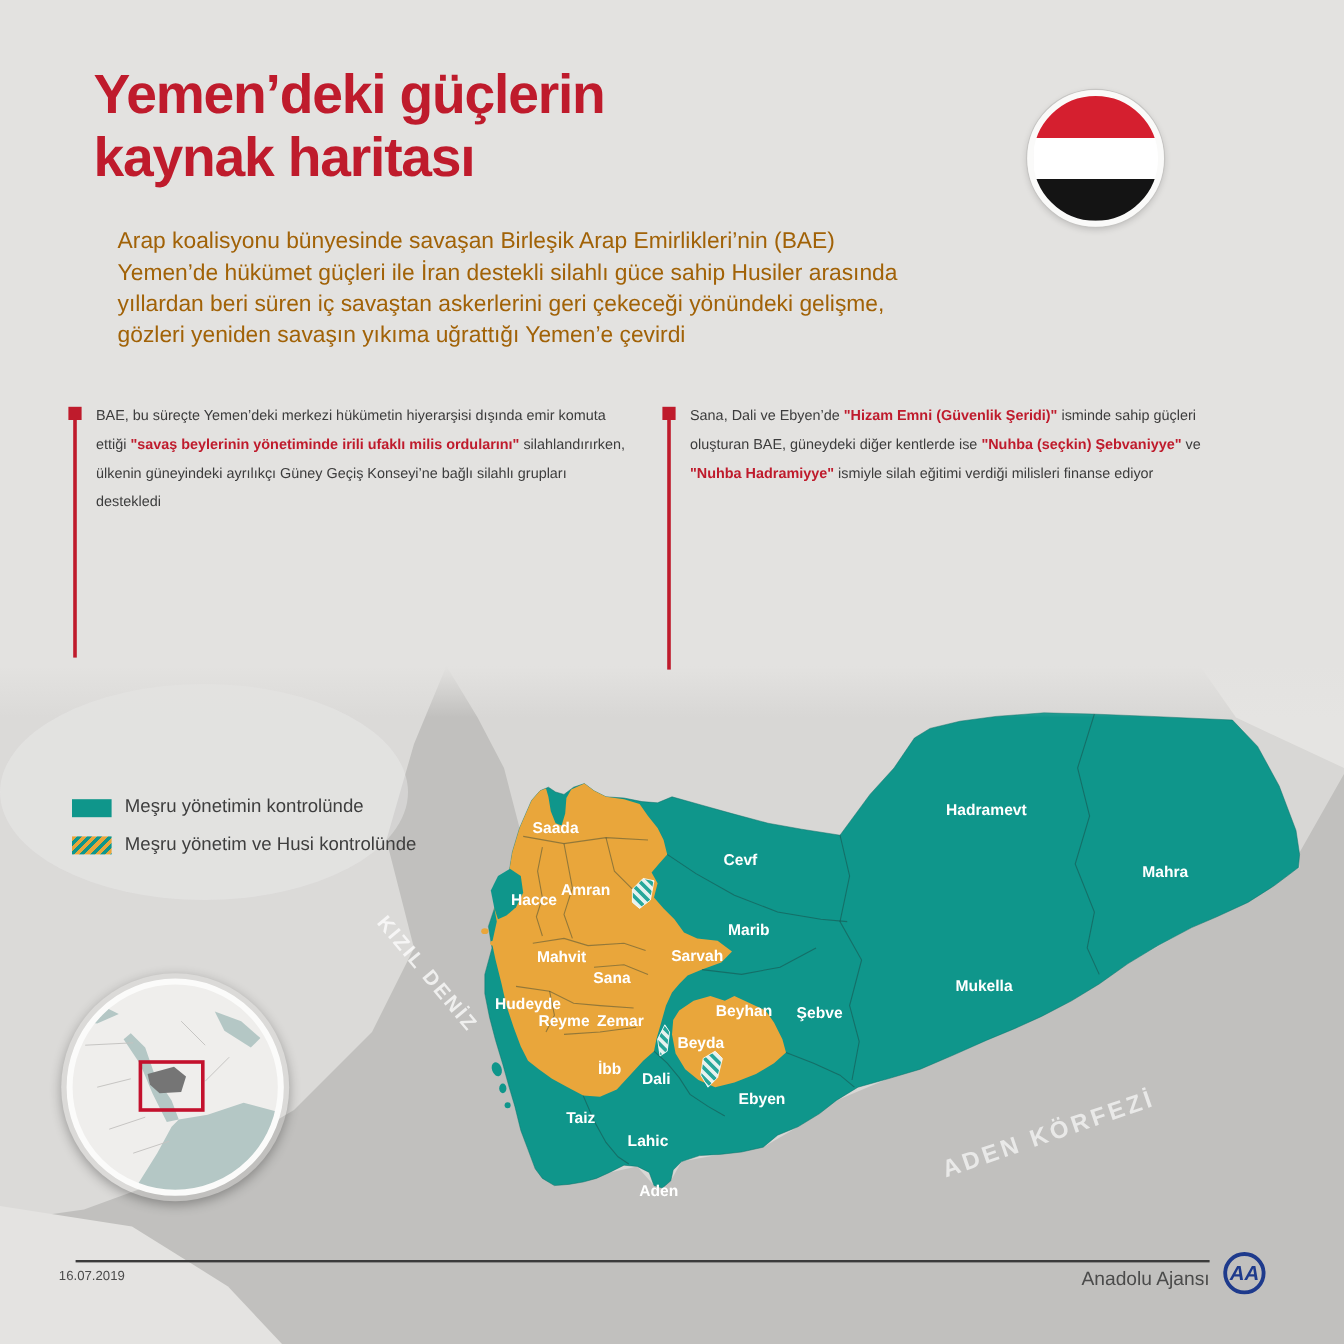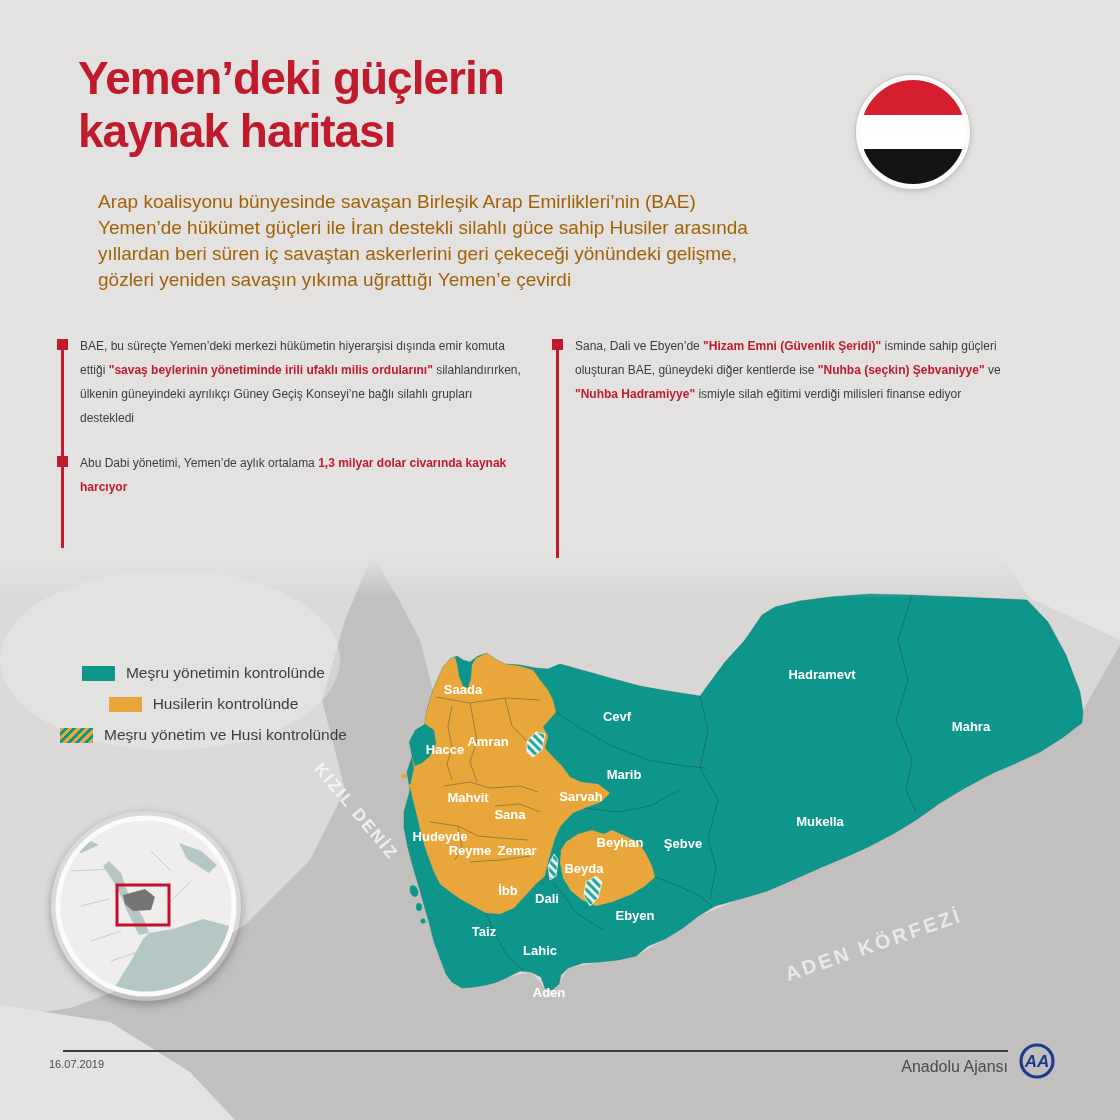--- a/index.html
+++ b/index.html
@@ -18,21 +18,21 @@
   .col-right{left:552px;}
   .vline{position:absolute;left:4px;top:8px;width:3px;background:#bf1b2c;}
   .col-left .vline{height:206px;}
   .col-right .vline{height:216px;}
   .bullet{position:relative;padding-left:23px;margin:0 0 21px 0;}
   .bullet p{margin:0;font-size:12px;line-height:24px;color:#3c3c3c;}
   .bullet .marker{position:absolute;left:0;top:5px;width:11px;height:11px;background:#bf1b2c;}
   .hl{color:#bf1b2c;font-weight:bold;}
   
   .legend{position:absolute;left:60px;top:664px;}
-  .legend-row{display:flex;align-items:center;margin-bottom:13px;justify-content:center;}
+  .legend-row{display:flex;align-items:center;margin-bottom:13px;}
   .swatch{width:33px;height:15px;margin-right:11px;flex:0 0 auto;}
   .swatch.teal{background:#0f968b;}
   .swatch.orange{background:#e9a63b;}
   .swatch.hatch{background:repeating-linear-gradient(135deg,#e9a63b 0 3px,#0f968b 3px 6px);}
   .legend-label{font-size:15.5px;color:#3e3e3e;}
   
   .map-svg{position:absolute;left:0;top:555px;}
   .region-label{font:700 13px "Liberation Sans", sans-serif;fill:#ffffff;text-anchor:middle;}
   .sea-label{fill:#ffffff;font-weight:700;text-anchor:middle;}
   .sea-label.kizil{font-size:17px;letter-spacing:2px;opacity:.75;}
@@ -147,46 +147,38 @@
   <p class="intro">Arap koalisyonu bünyesinde savaşan Birleşik Arap Emirlikleri’nin (BAE) Yemen’de hükümet güçleri ile İran destekli silahlı güce sahip Husiler arasında yıllardan beri süren iç savaştan askerlerini geri çekeceği yönündeki gelişme, gözleri yeniden savaşın yıkıma uğrattığı Yemen’e çevirdi</p>
   <div class="flag"></div>
 
   <div class="col col-left">
     <div class="vline"></div>
     <div>
         <div class="bullet">
           <span class="marker"></span>
           <p><span>BAE, bu süreçte Yemen’deki merkezi hükümetin hiyerarşisi dışında emir komuta ettiği </span><span class="hl">"savaş beylerinin yönetiminde irili ufaklı milis ordularını"</span><span> silahlandırırken, ülkenin güneyindeki ayrılıkçı Güney Geçiş Konseyi’ne bağlı silahlı grupları destekledi</span></p>
         </div>
-        <div class="bullet">
-          <span class="marker"></span>
-          <p><span>Abu Dabi yönetimi, Yemen’de aylık ortalama </span><span class="hl">1,3 milyar dolar civarında kaynak harcıyor</span></p>
-        </div>
       </div>
   </div>
   <div class="col col-right">
     <div class="vline"></div>
     <div>
         <div class="bullet">
           <span class="marker"></span>
           <p><span>Sana, Dali ve Ebyen’de </span><span class="hl">"Hizam Emni (Güvenlik Şeridi)"</span><span> isminde sahip güçleri oluşturan BAE, güneydeki diğer kentlerde ise </span><span class="hl">"Nuhba (seçkin) Şebvaniyye"</span><span> ve </span><span class="hl">"Nuhba Hadramiyye"</span><span> ismiyle silah eğitimi verdiği milisleri finanse ediyor</span></p>
         </div>
       </div>
   </div>
 
   <div class="legend" id="legend">
       <div class="legend-row">
         <span class="swatch teal"></span>
         <span class="legend-label">Meşru yönetimin kontrolünde</span>
       </div>
       <div class="legend-row">
-        <span class="swatch orange"></span>
-        <span class="legend-label">Husilerin kontrolünde</span>
-      </div>
-      <div class="legend-row">
         <span class="swatch hatch"></span>
         <span class="legend-label">Meşru yönetim ve Husi kontrolünde</span>
       </div>
     </div>
 
   <svg class="inset" width="190" height="190" viewBox="0 0 190 190">
     <defs>
         <clipPath id="insetClip">
           <circle cx="95" cy="95" r="90"></circle>
         </clipPath>

